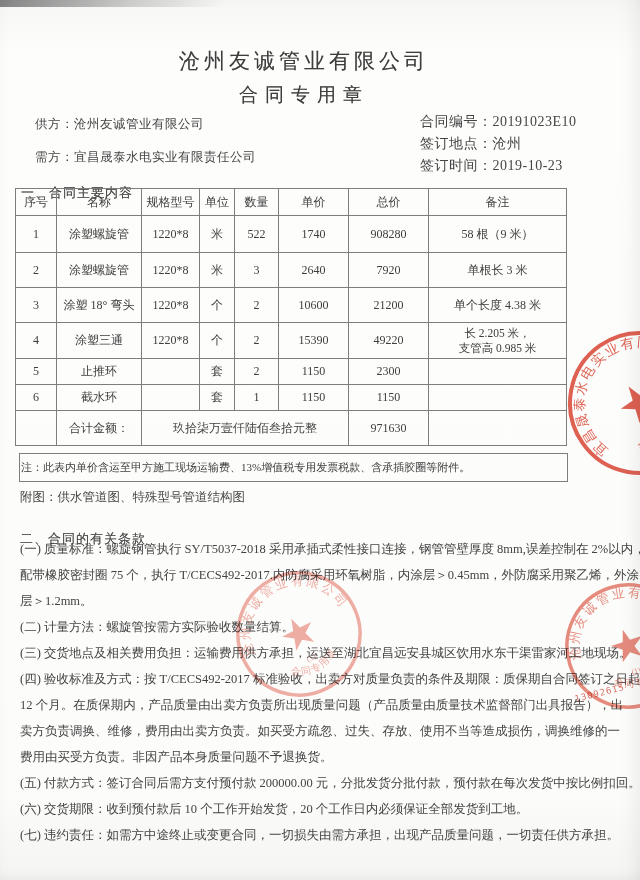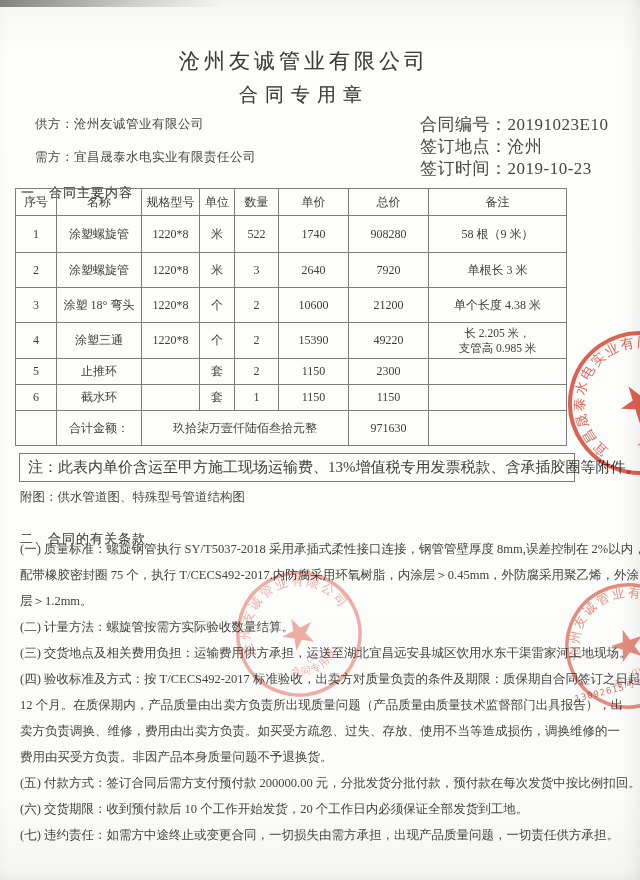--- a/index.html
+++ b/index.html
@@ -18,35 +18,35 @@
   .ink{text-shadow:0 0 0.6px rgba(70,70,70,0.45);}
   .abs{position:absolute;}
   .smudge{
     position:absolute;top:0;left:0;width:225px;height:7px;
     background:linear-gradient(to right,rgba(70,70,70,0.65),rgba(90,90,90,0.25) 60%,rgba(90,90,90,0));
     border-radius:0 0 3px 0;
   }
   .title{top:47px;left:0;right:32px;text-align:center;font-size:21px;letter-spacing:4px;color:#3e3e3e;}
   .subtitle{top:82px;left:0;right:32px;text-align:center;font-size:19px;letter-spacing:7px;color:#3e3e3e;}
   .party{font-size:12.5px;letter-spacing:0.5px;white-space:nowrap;}
-  .meta-row{font-size:17px;letter-spacing:0.5px;white-space:nowrap;}
+  .meta-row{font-size:14px;letter-spacing:0.5px;white-space:nowrap;}
   .sec-heading{font-size:13px;letter-spacing:1px;white-space:nowrap;margin-top:16px;}
   table.items{
     position:absolute;left:15px;top:188px;border-collapse:collapse;table-layout:fixed;width:551px;
     font-size:12px;color:#3d3d3d;
   }
   table.items td,table.items th{
     border:1px solid #7d7d7d;text-align:center;vertical-align:middle;
     font-weight:normal;padding:0 2px;white-space:pre-line;overflow:hidden;
   }
   tr.h-hdr{height:27px;} tr.h-r1{height:37px;} tr.h-r2{height:35px;} tr.h-r3{height:35px;}
   tr.h-r4{height:36px;} tr.h-r5{height:26px;} tr.h-r6{height:26px;} tr.h-tot{height:35px;}
   .note-box{
     left:19px;top:453px;width:546px;height:27px;border:1px solid #7d7d7d;
-    font-size:15px;display:flex;align-items:center;padding-left:8px;white-space:nowrap;color:#3d3d3d;
+    font-size:11px;display:flex;align-items:center;padding-left:1px;white-space:nowrap;color:#3d3d3d;
   }
   .attachment{left:20px;top:489px;font-size:12.5px;white-space:nowrap;}
   .clauses{left:20px;top:536px;width:612px;}
   .cl{height:26px;line-height:26px;font-size:12.5px;white-space:nowrap;color:#434343;}
   .stamp{position:absolute;mix-blend-mode:multiply;pointer-events:none;}
   .stamp svg{overflow:visible;display:block;}
   .stamp-buyer{left:555px;top:318px;color:#d83a27;opacity:0.80;}
   .stamp-seller-mid{left:224px;top:559px;color:#e2604e;opacity:0.50;}
   .stamp-seller-right{left:553px;top:571px;color:#da4631;opacity:0.62;}
   .stamp text{fill:currentColor;font-family:"Liberation Serif","DejaVu Serif",serif;}

